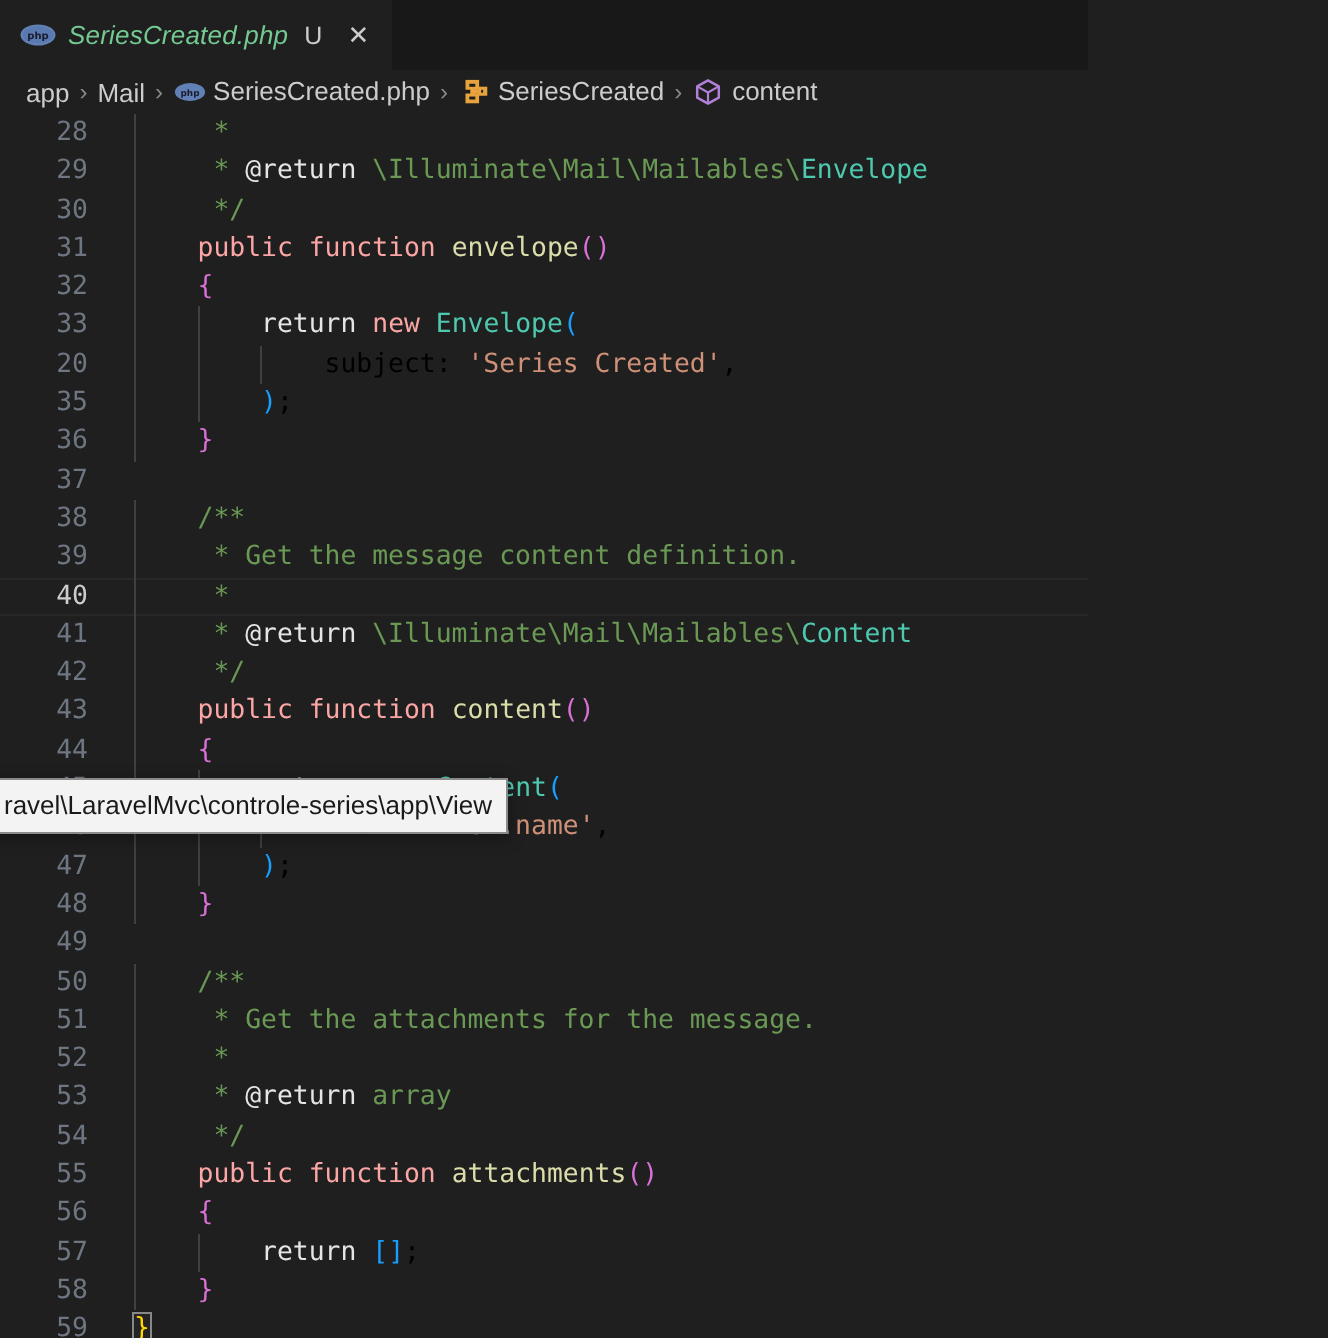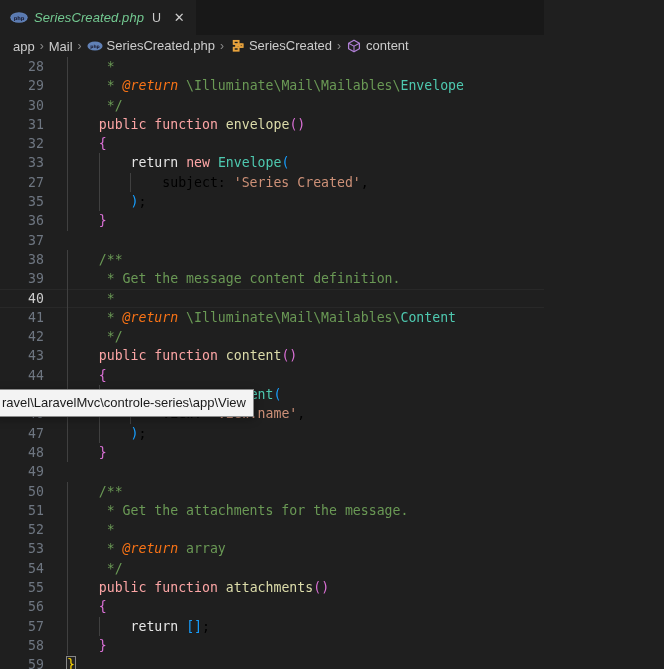--- a/index.html
+++ b/index.html
@@ -77,21 +77,21 @@
   .row.current .ln{color:#cccccc;}
   .code{flex:1;position:relative;padding-left:9px;}
 
   
   .guide{
     position:absolute;top:0;bottom:0;width:1px;background:#404040;
   }
 
   
   .c-com{color:#6a9955;}
-  .c-tag{color:#f97316;font-style:italic;}   
+  .c-tag{color:#e5e5e5;}   
   .c-type{color:#4ec9b0;}
   .c-kw{color:#fca5a5;}
   .c-kw2{color:#e5e5e5;}
   .c-fn{color:#dcdcaa;}
   .c-punct{color:#ffd700;}
   .c-paren-pink{color:#da70d6;}
   .c-paren-blue{color:#179fff;}
   .c-str{color:#ce9178;}
   .c-brace-pink{color:#da70d6;}
   .bracket-match{
@@ -181,21 +181,21 @@
   </div>
 
   <div class="editor">
     <div class="code-rows" id="rows">
         <div class="row"><div class="ln">28</div><div class="code"><div class="guide" style="left: 9px;"></div><span><span class="c-com">     *</span></span></div></div>
         <div class="row"><div class="ln">29</div><div class="code"><div class="guide" style="left: 9px;"></div><span><span class="c-com">     * <span class="c-tag">@return</span> <span class="c-com">\Illuminate\Mail\Mailables\</span><span class="c-type">Envelope</span></span></span></div></div>
         <div class="row"><div class="ln">30</div><div class="code"><div class="guide" style="left: 9px;"></div><span><span class="c-com">     */</span></span></div></div>
         <div class="row"><div class="ln">31</div><div class="code"><div class="guide" style="left: 9px;"></div><span>    <span class="c-kw">public</span> <span class="c-kw">function</span> <span class="c-fn">envelope</span><span class="c-paren-pink">()</span></span></div></div>
         <div class="row"><div class="ln">32</div><div class="code"><div class="guide" style="left: 9px;"></div><span>    <span class="c-brace-pink">{</span></span></div></div>
         <div class="row"><div class="ln">33</div><div class="code"><div class="guide" style="left: 9px;"></div><div class="guide" style="left: 40.72px;"></div><span>        <span class="c-kw2">return</span> <span class="c-kw">new</span> <span class="c-type">Envelope</span><span class="c-paren-blue">(</span></span></div></div>
-        <div class="row"><div class="ln">27</div><div class="code"><div class="guide" style="left: 9px;"></div><div class="guide" style="left: 40.72px;"></div><div class="guide" style="left: 72.44px;"></div><span>            subject: <span class="c-str"><span class="c-str">'Series Created'</span></span>,</span></div></div>
+        <div class="row"><div class="ln">20</div><div class="code"><div class="guide" style="left: 9px;"></div><div class="guide" style="left: 40.72px;"></div><div class="guide" style="left: 72.44px;"></div><span>            subject: <span class="c-str"><span class="c-str">'Series Created'</span></span>,</span></div></div>
         <div class="row"><div class="ln">35</div><div class="code"><div class="guide" style="left: 9px;"></div><div class="guide" style="left: 40.72px;"></div><span>        <span class="c-paren-blue">)</span>;</span></div></div>
         <div class="row"><div class="ln">36</div><div class="code"><div class="guide" style="left: 9px;"></div><span>    <span class="c-brace-pink">}</span></span></div></div>
         <div class="row"><div class="ln">37</div><div class="code"><span></span></div></div>
         <div class="row"><div class="ln">38</div><div class="code"><div class="guide" style="left: 9px;"></div><span><span class="c-com">    /**</span></span></div></div>
         <div class="row"><div class="ln">39</div><div class="code"><div class="guide" style="left: 9px;"></div><span><span class="c-com">     * Get the message content definition.</span></span></div></div>
         <div class="row current"><div class="ln">40</div><div class="code"><div class="guide" style="left: 9px;"></div><span><span class="c-com">     *</span></span></div></div>
         <div class="row"><div class="ln">41</div><div class="code"><div class="guide" style="left: 9px;"></div><span><span class="c-com">     * <span class="c-tag">@return</span> <span class="c-com">\Illuminate\Mail\Mailables\</span><span class="c-type">Content</span></span></span></div></div>
         <div class="row"><div class="ln">42</div><div class="code"><div class="guide" style="left: 9px;"></div><span><span class="c-com">     */</span></span></div></div>
         <div class="row"><div class="ln">43</div><div class="code"><div class="guide" style="left: 9px;"></div><span>    <span class="c-kw">public</span> <span class="c-kw">function</span> <span class="c-fn">content</span><span class="c-paren-pink">()</span></span></div></div>
         <div class="row"><div class="ln">44</div><div class="code"><div class="guide" style="left: 9px;"></div><span>    <span class="c-brace-pink">{</span></span></div></div>

